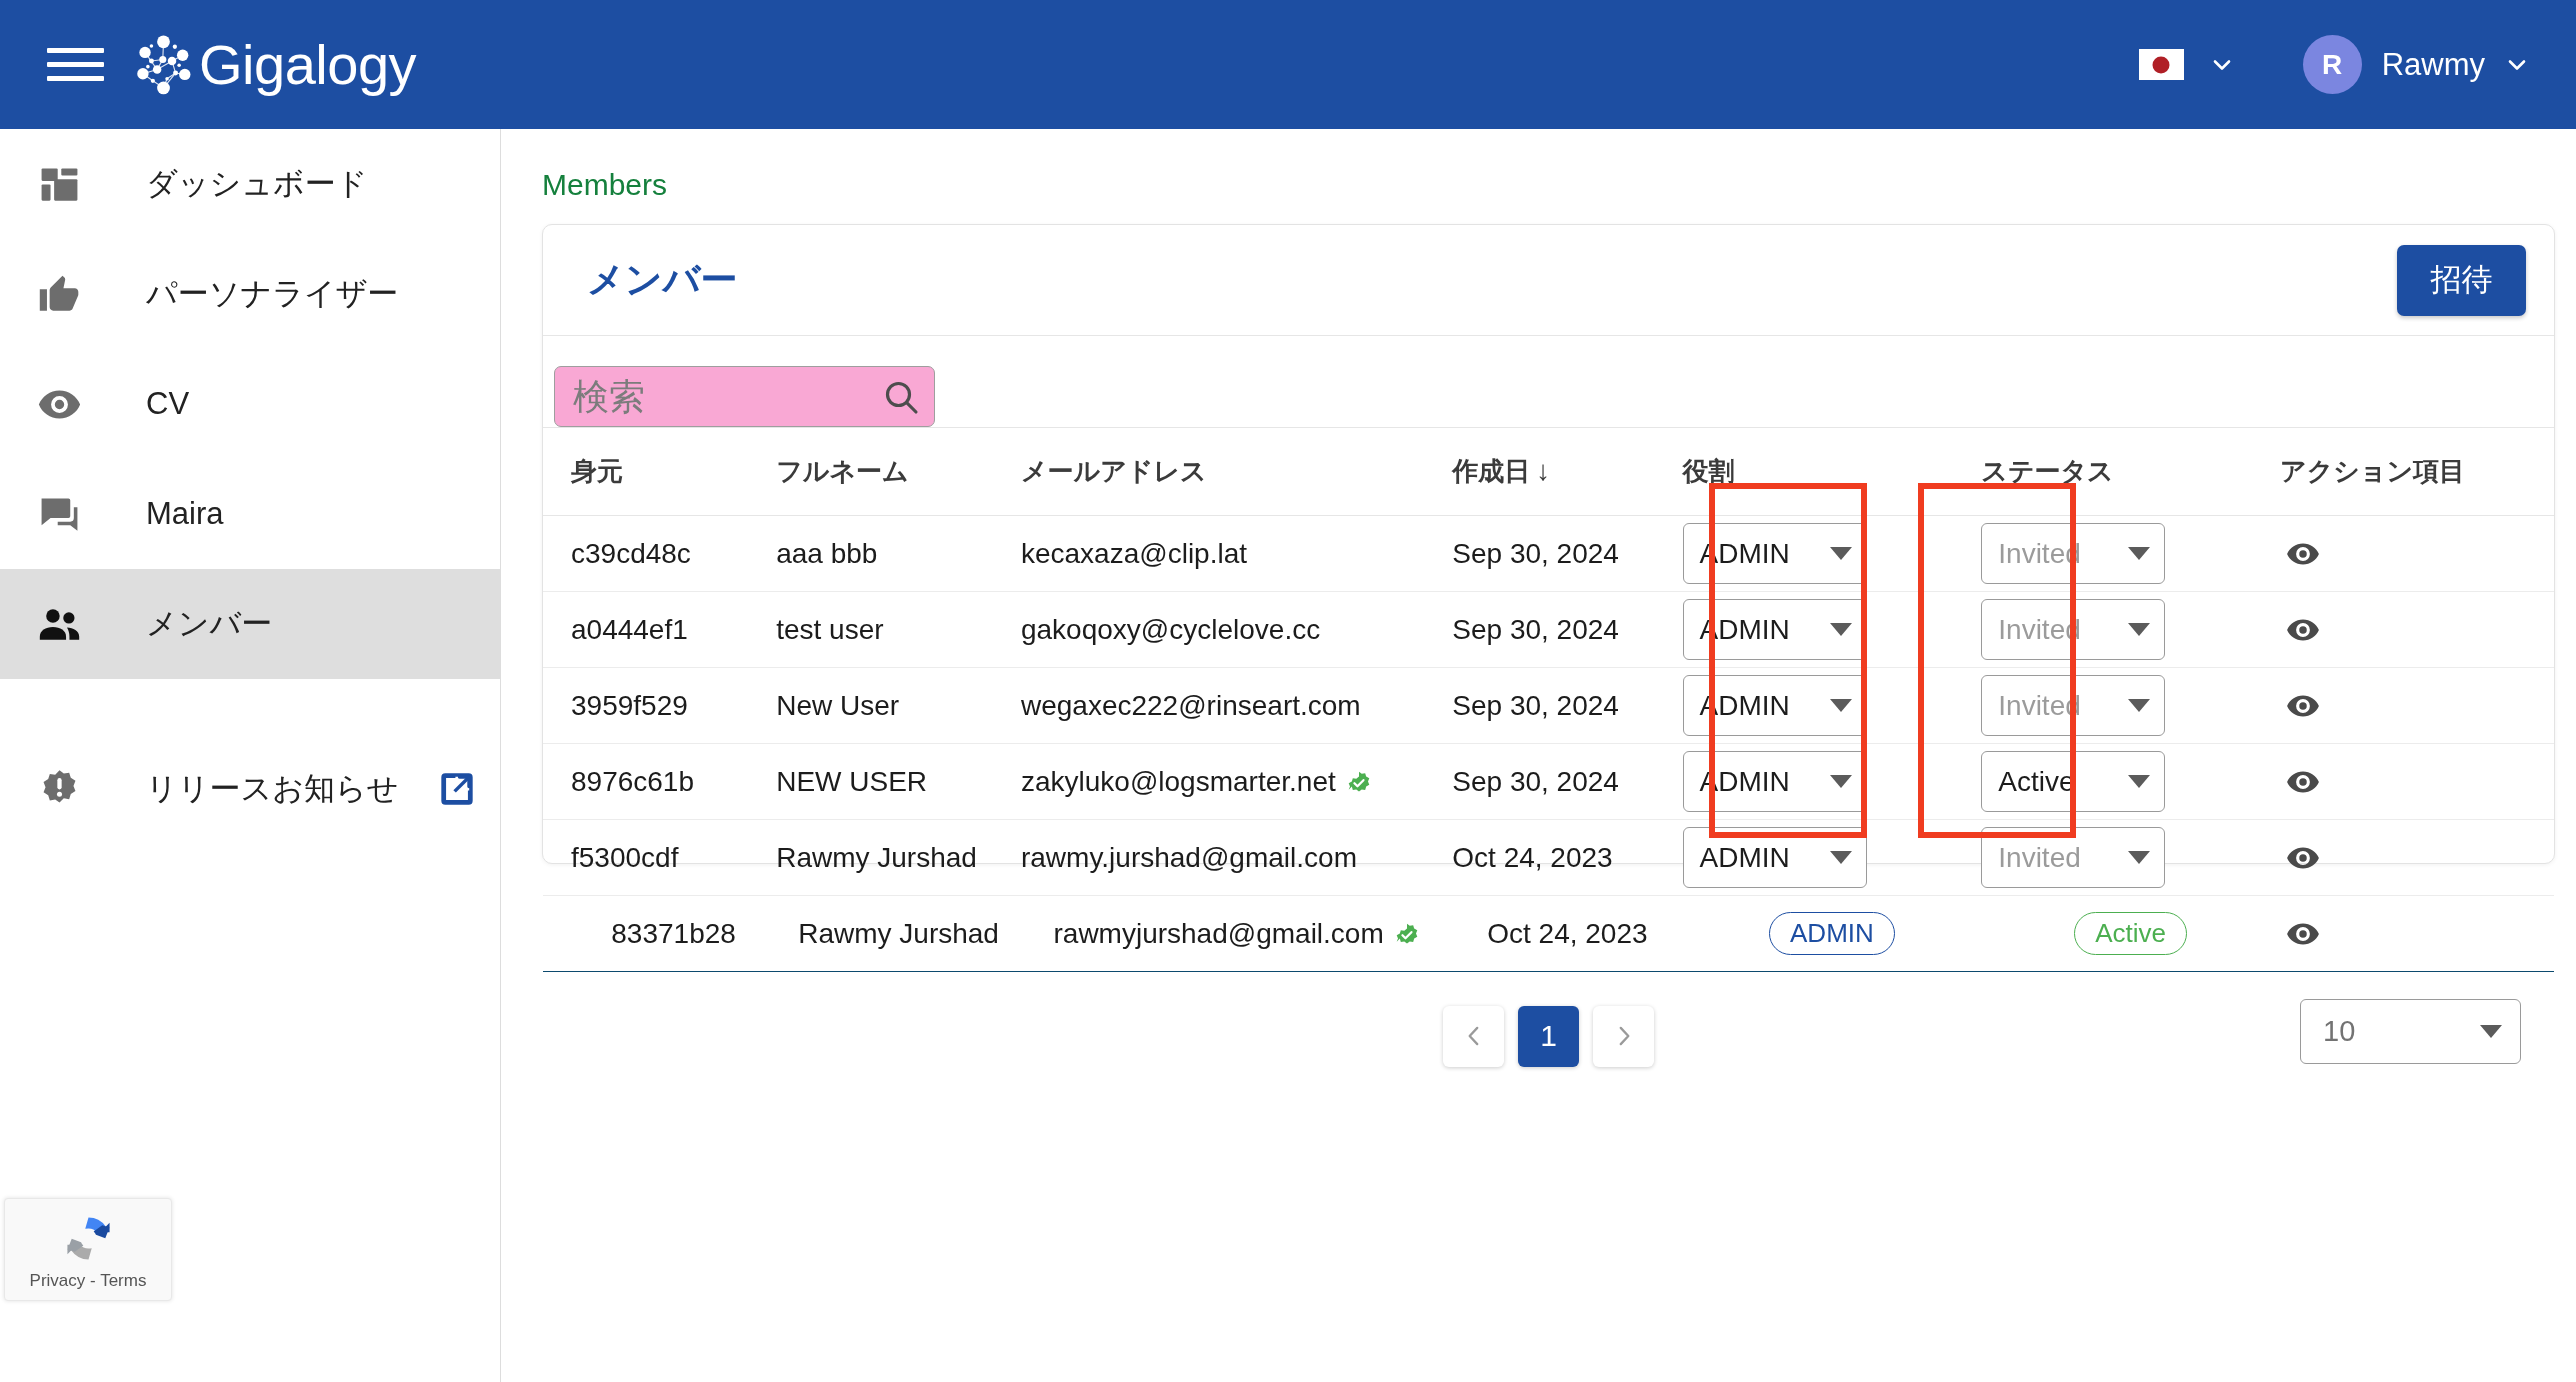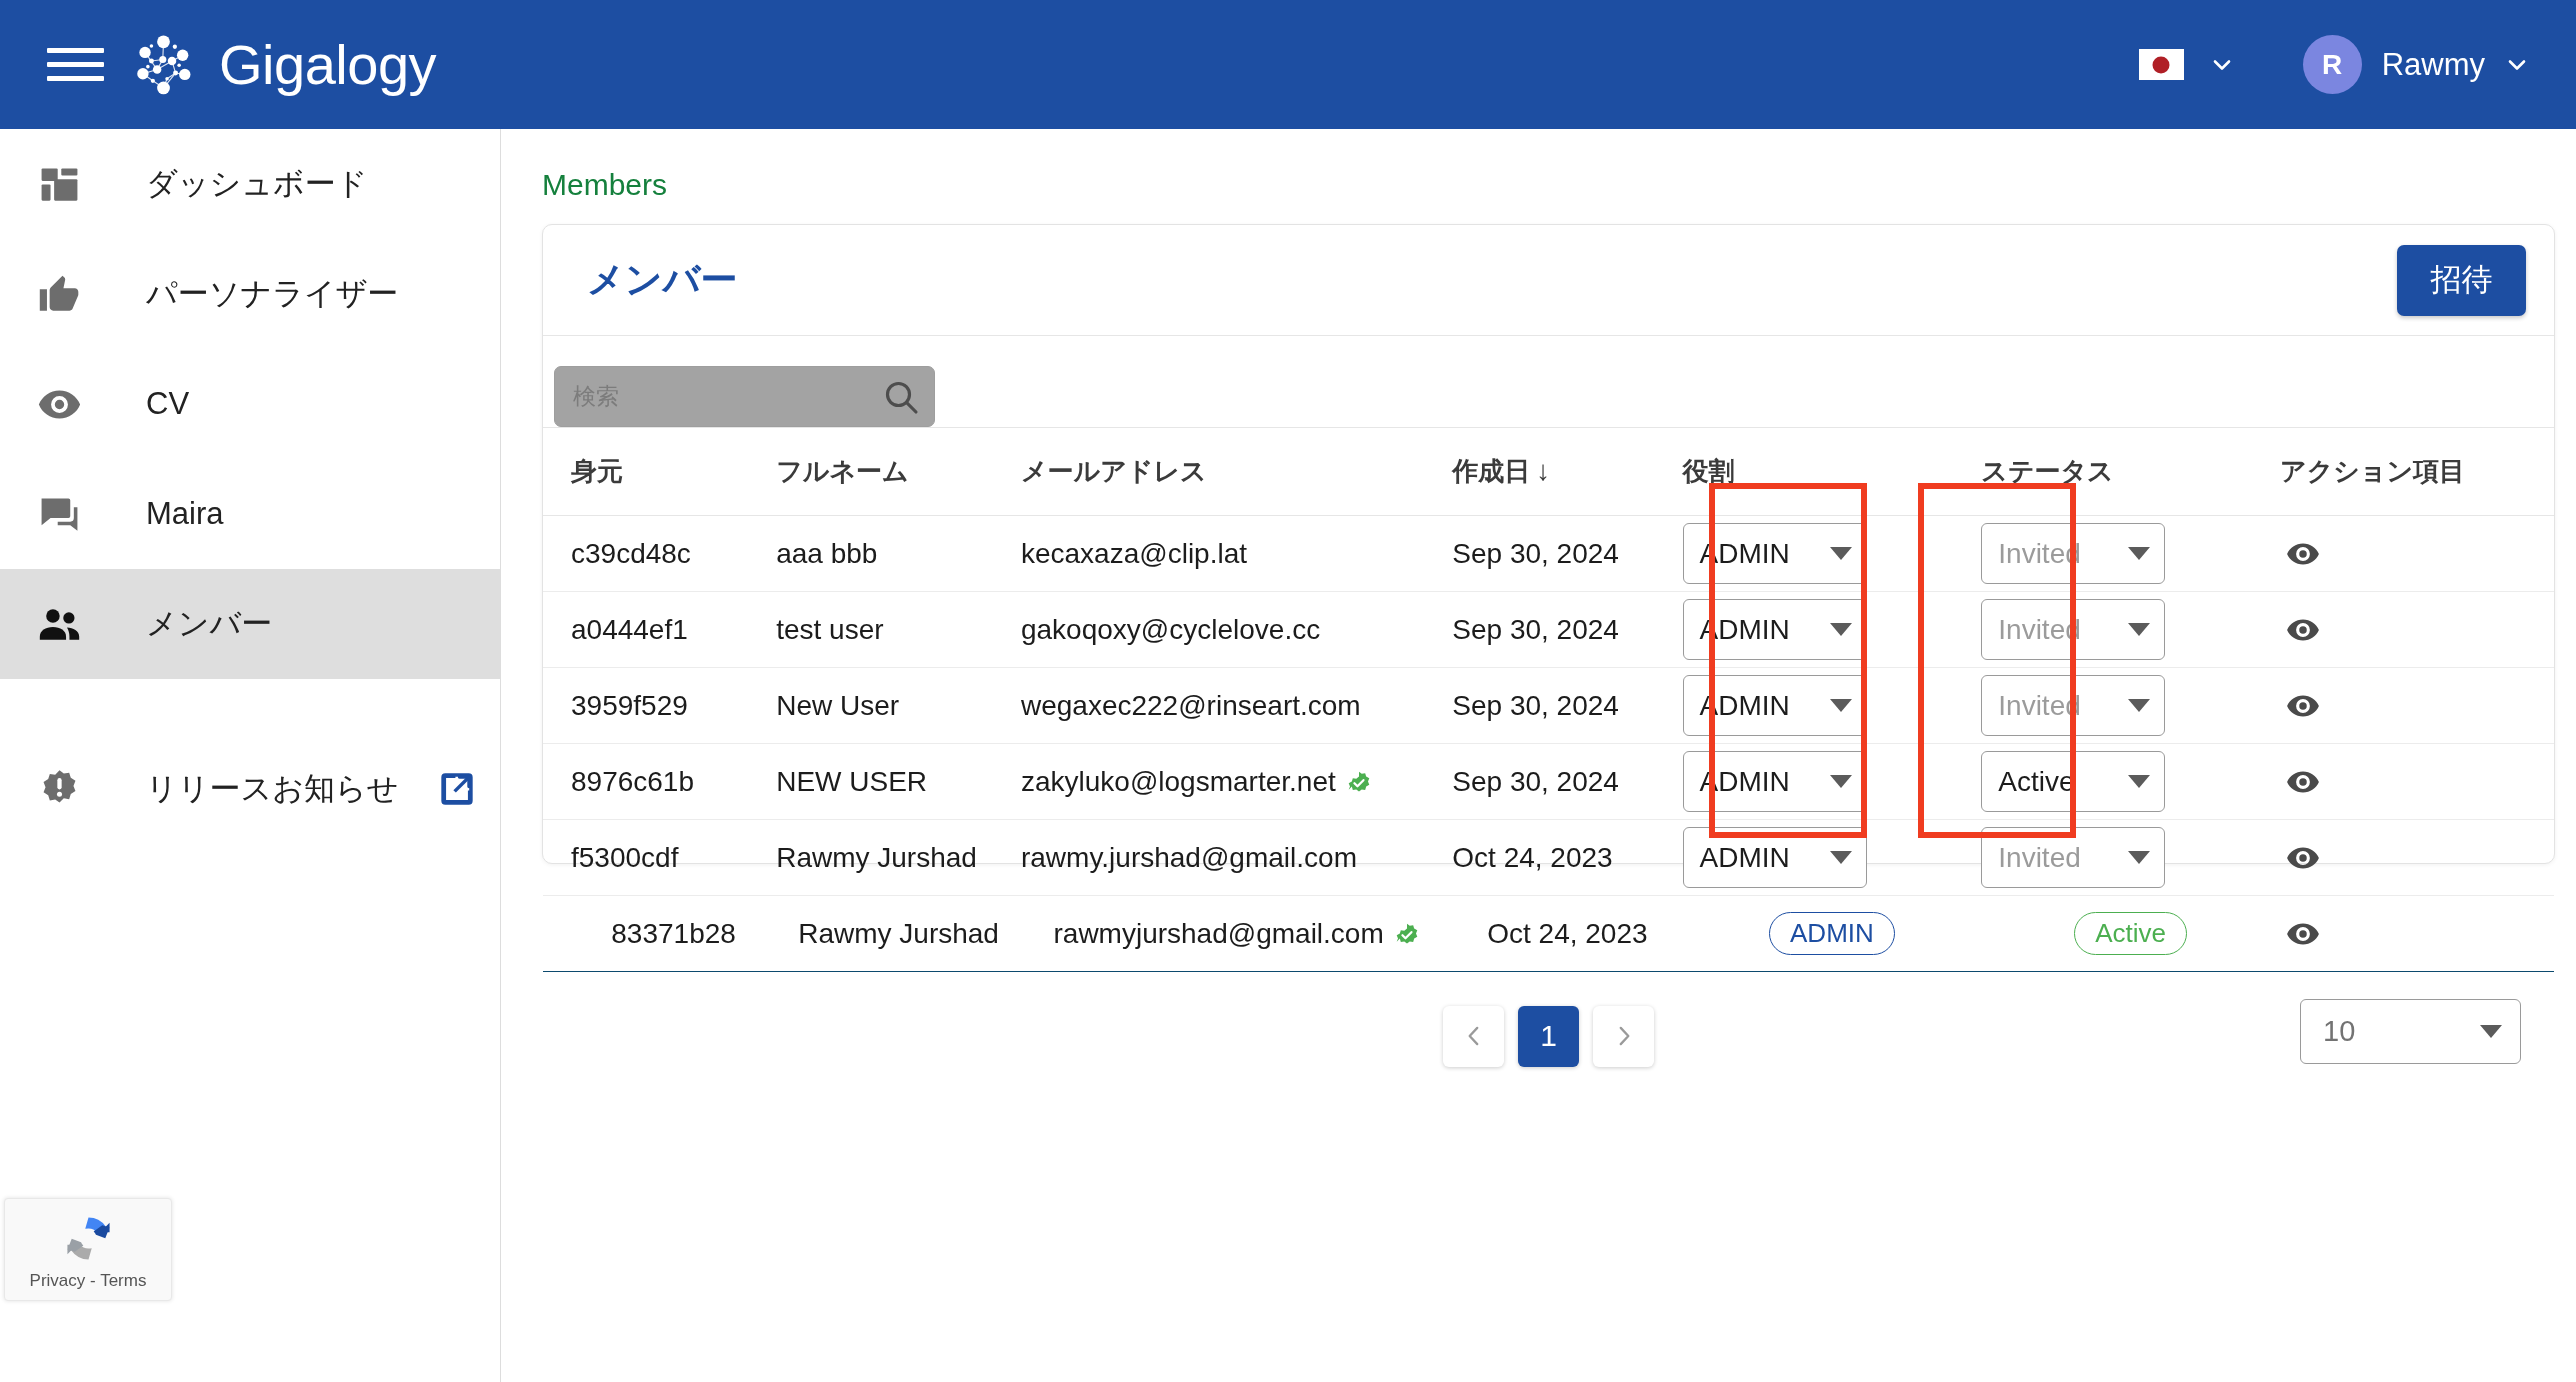--- a/index.html
+++ b/index.html
@@ -20,21 +20,21 @@
     z-index: 30;
   }
   .hamburger {
     width: 57px; height: 45px;
     display: flex; flex-direction: column; justify-content: space-between;
     padding: 6px 0;
     cursor: pointer;
     margin-right: 24px;
   }
   .hamburger span { display:block; height: 5px; background: #fff; border-radius: 1px; width: 100%; }
-  .brand { display: flex; align-items: center; gap: 20px; }
+  .brand { display: flex; align-items: center; gap: 0; }
   .brand-logo { width: 71px; height: 71px; }
   .brand-name {
     color: #ffffff; font-size: 56px; font-weight: 400; letter-spacing: -0.5px;
     line-height: 1; white-space: nowrap;
   }
   .appbar-spacer { flex: 1; }
   .lang-select { display: flex; align-items: center; gap: 26px; cursor: pointer; margin-right: 69px; }
   .flag-jp { width: 45px; height: 31px; background: #fff; position: relative; display:block; }
   .flag-jp::after {
     content: ""; position: absolute; left: 50%; top: 50%;
@@ -132,22 +132,22 @@
 
   .search-row { padding: 30px 0 0 11px; }
   .search-box {
     position: relative;
     width: 381px; height: 61px;
     margin-left: 0;
   }
   .search-input {
     width: 100%; height: 100%;
     border: 1px solid #9e9e9e; border-radius: 7px;
-    background: #a3a3a3;
-    font-size: 23px; font-family: inherit;
+    background: #f9a8d4;
+    font-size: 36px; font-family: inherit;
     color: #333;
     padding: 0 28px 0 18px;
     outline: none;
   }
   .search-input::placeholder { color: #7c7c7c; }
   .search-icon {
     position: absolute; right: 14px; top: 50%;
     transform: translateY(-50%);
     color: #4d4d4d; display:flex;
   }

